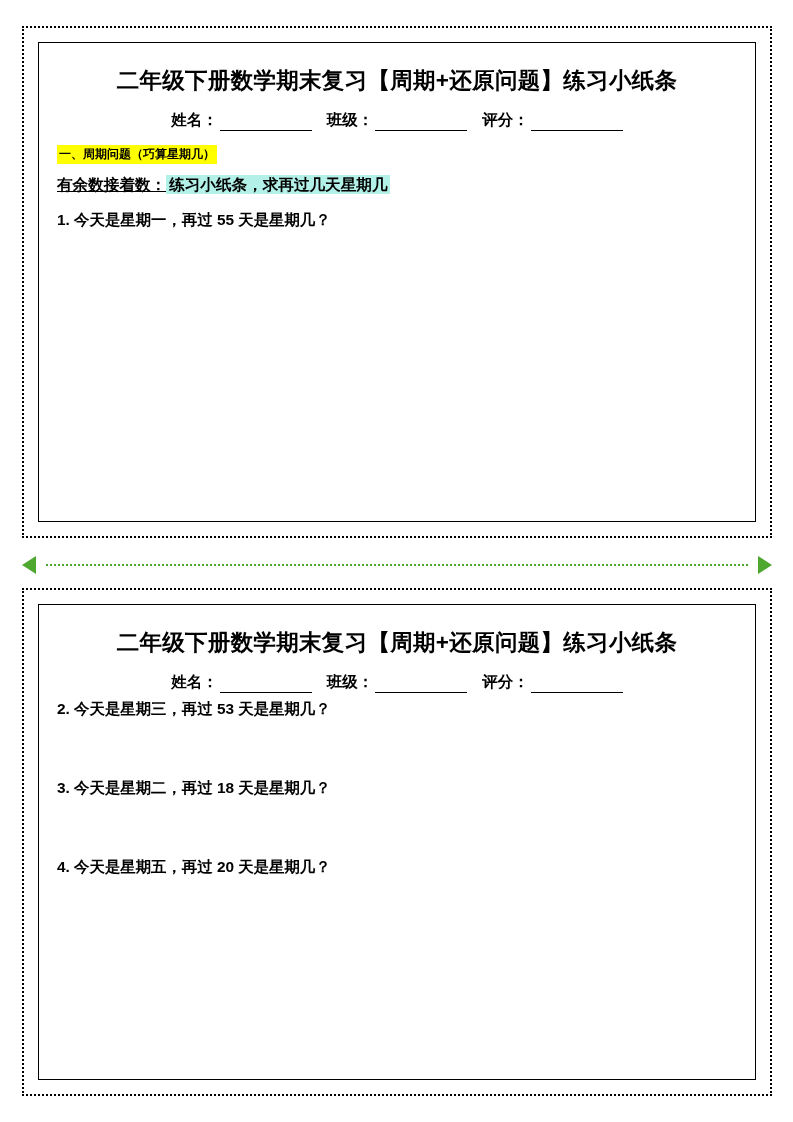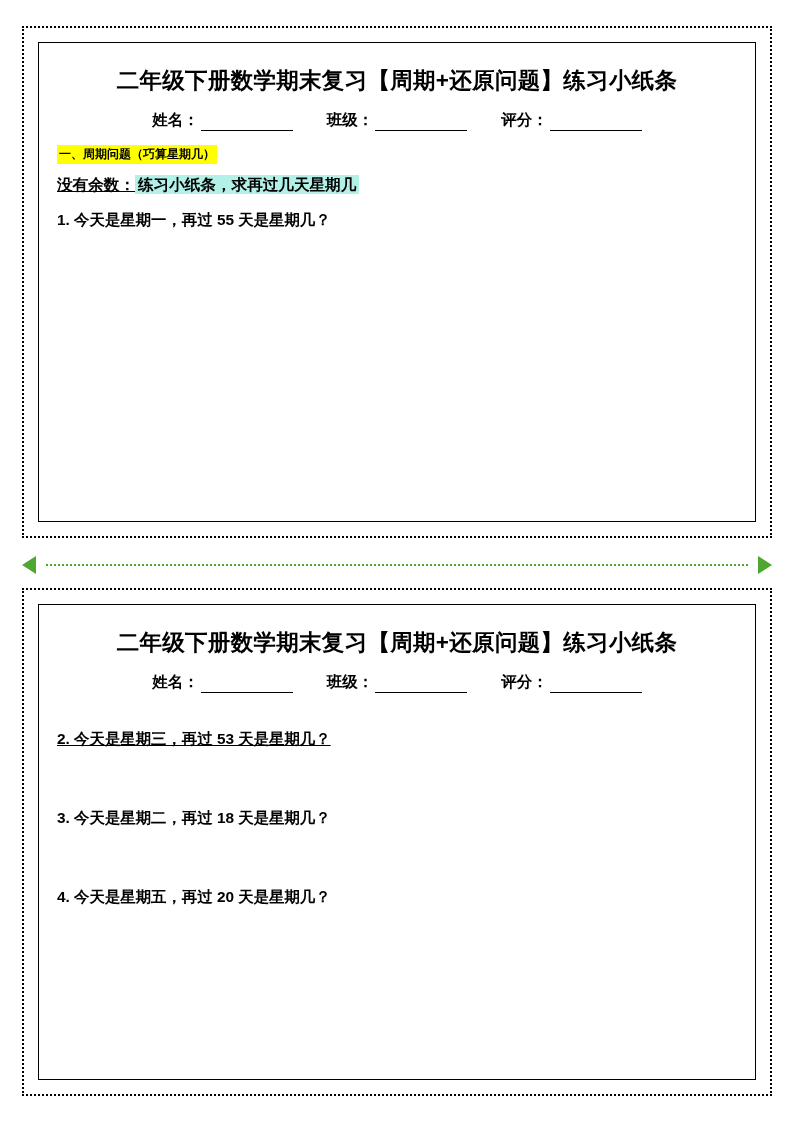--- a/index.html
+++ b/index.html
@@ -62,21 +62,21 @@
     font-weight: bold;
     letter-spacing: 0.3px;
     margin: 8px 0 0 0;
     white-space: nowrap;
   }
 
   .meta-row {
     display: flex;
     justify-content: center;
     align-items: flex-end;
-    gap: 34px;
+    gap: 15px;
     margin-top: 14px;
     font-size: 15.5px;
     font-weight: bold;
   }
   .meta-item {
     display: flex;
     align-items: flex-end;
     white-space: nowrap;
   }
   .meta-label { }
@@ -146,22 +146,21 @@
   .question {
     font-size: 15.4px;
     font-weight: bold;
     margin-top: 14px;
     white-space: nowrap;
   }
   .q-spaced {
     margin-top: 58px;
   }
   .q-first-2 {
-    margin-top: 36px;
-    text-decoration: underline;
+    margin-top: 6px;
   }
 
   
   .cutline {
     position: absolute;
     left: 22px;
     top: 556px;
     width: 750px;
     height: 18px;
   }
@@ -213,21 +212,21 @@
           <span class="meta-blank"></span>
         </div>
       </div>
 
       <div>
         <span class="sec-head hl-yellow">一、周期问题（巧算星期几）</span>
       </div>
 
 
       <div>
-        <span class="type-banner"><span class="lead">没有余数：</span><span class="hl-cyan">练习小纸条，求再过几天星期几</span></span>
+        <span class="type-banner"><span class="lead">有余数接着数：</span><span class="hl-cyan">练习小纸条，求再过几天星期几</span></span>
       </div>
 
       <div class="question">1. 今天是星期一，再过 55 天是星期几？</div>
 
     </div>
   </div>
 
   <div class="cutline">
     <div class="arrow-left"></div>
     <div class="dots"></div>

